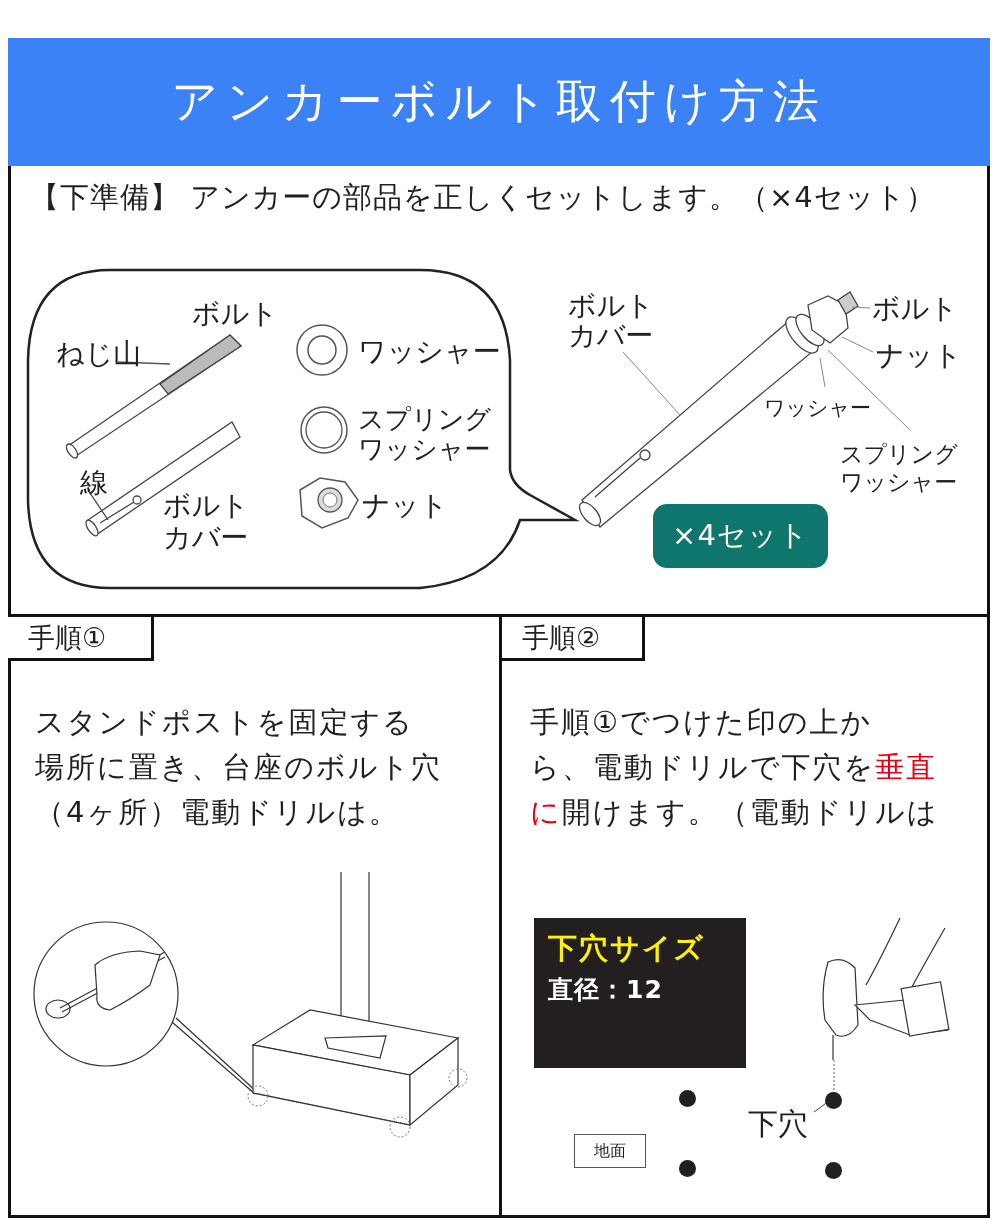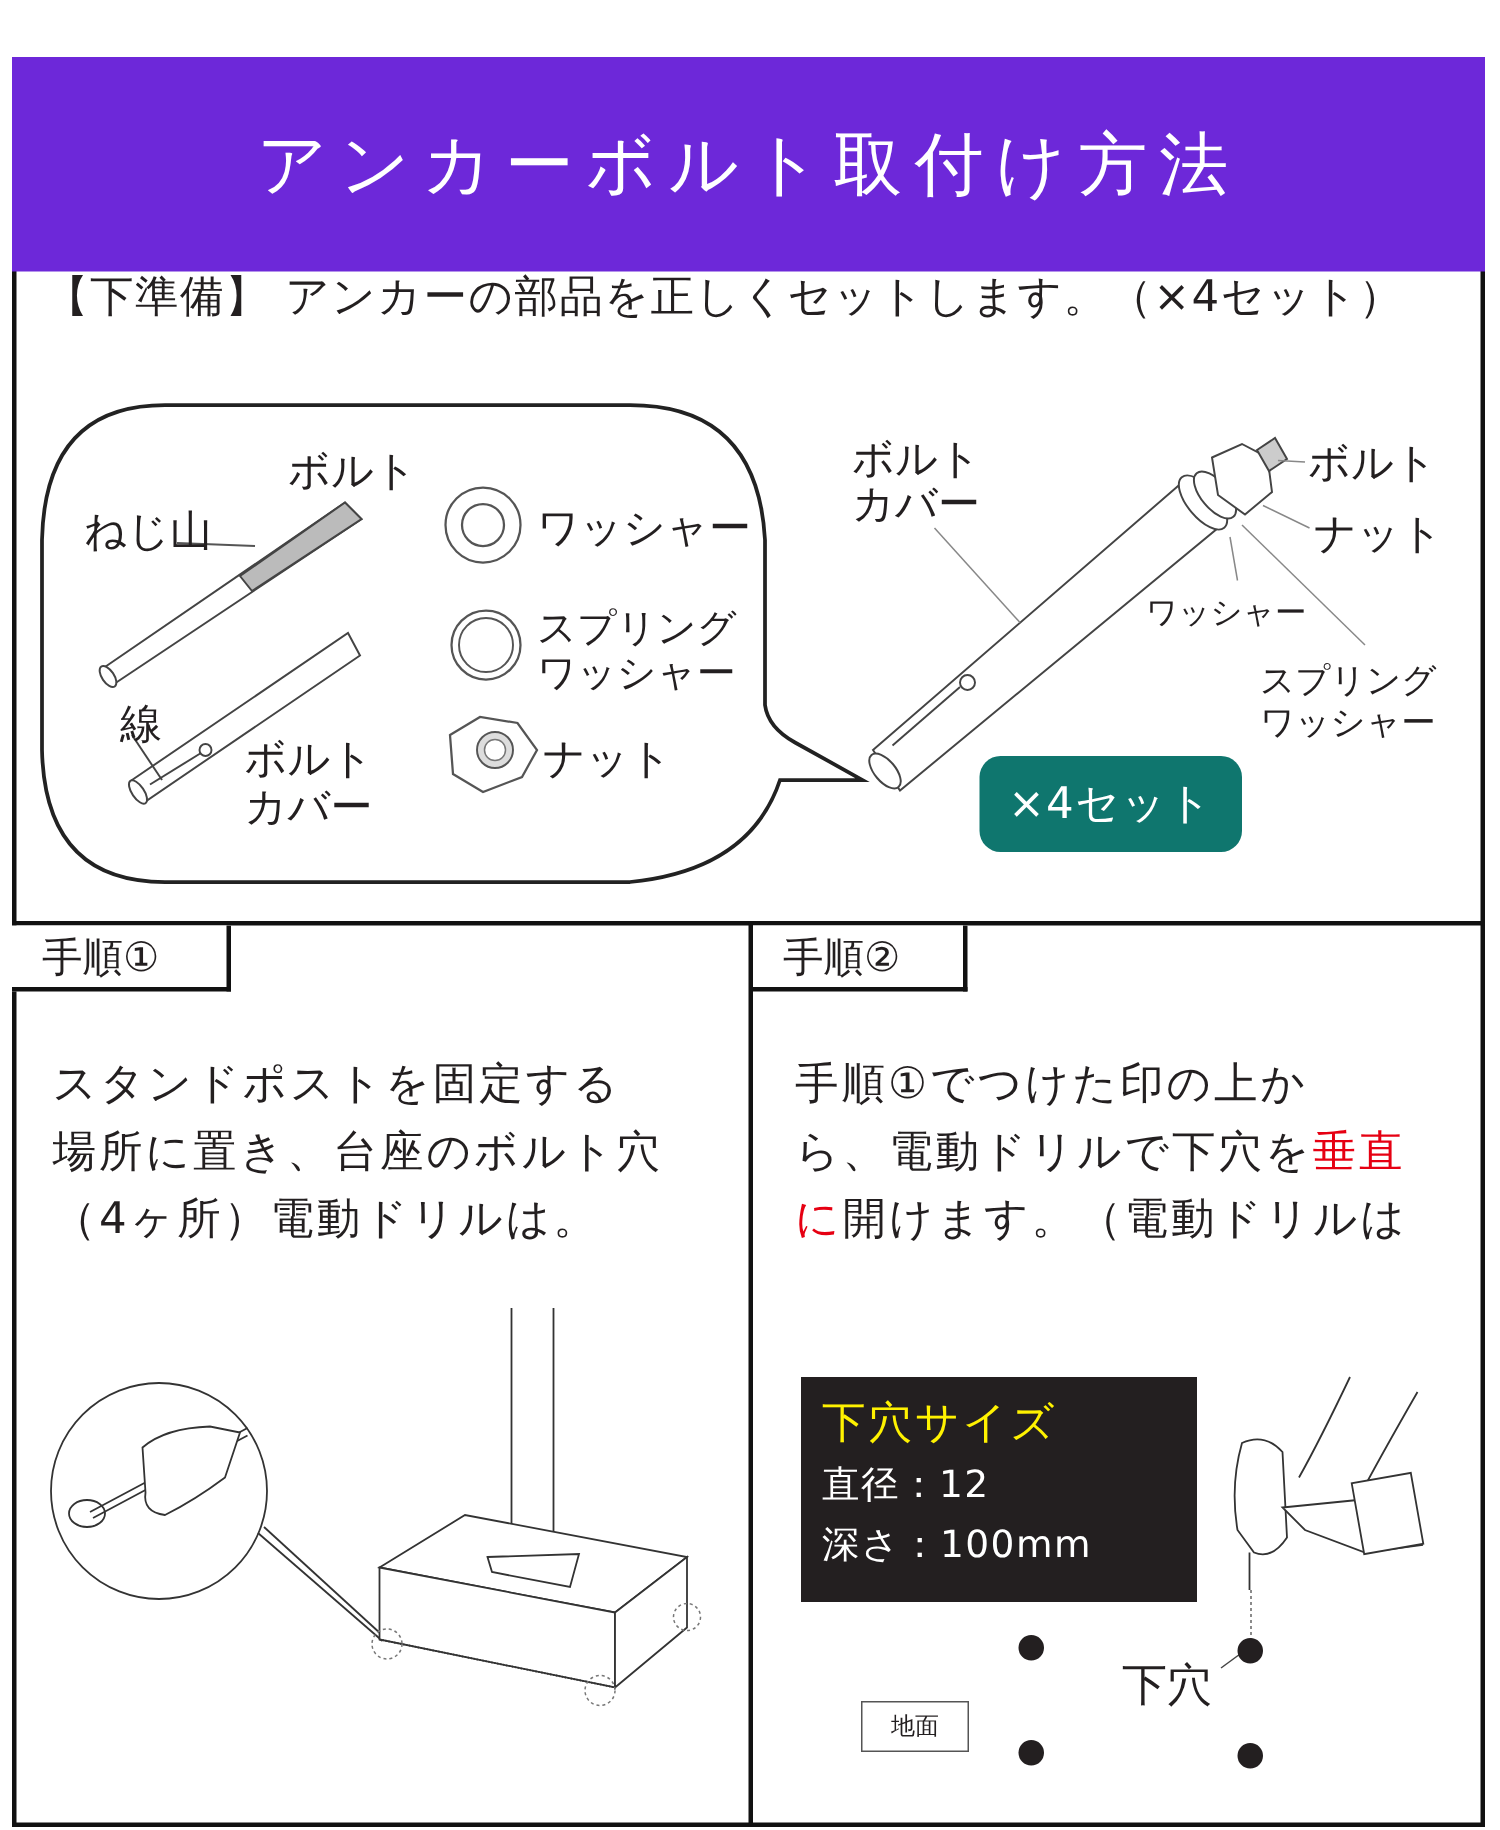--- a/index.html
+++ b/index.html
@@ -1,31 +1,31 @@
 <!DOCTYPE html>
 <html><head>
 <meta charset="utf-8">
 <style>
   html, body { margin:0; padding:0; background:#fff; }
   body { width:1000px; height:1220px; position:relative; overflow:hidden;
          font-family:"DejaVu Sans", "Liberation Sans", sans-serif; color:#231f20; }
   .frame { position:absolute; left:8px; top:38px; width:982px; height:1180px;
            border:3px solid #111; box-sizing:border-box; }
-  .title-bar { position:absolute; left:8px; top:38px; width:982px; height:143px;
-               background:#6d28d9; color:#fff; display:flex; align-items:center; justify-content:center;
+  .title-bar { position:absolute; left:8px; top:38px; width:982px; height:128px;
+               background:#3b82f6; color:#fff; display:flex; align-items:center; justify-content:center;
                font-size:46px; letter-spacing:8px; font-weight:normal; }
   .prep-text { position:absolute; left:30px; top:178px; font-size:29px; letter-spacing:1px; white-space:nowrap; }
   .divider-h { position:absolute; left:8px; top:614px; width:982px; height:3px; background:#111; }
   .divider-v { position:absolute; left:499px; top:614px; width:3px; height:604px; background:#111; }
   .step-tab { position:absolute; height:44px; border:3px solid #111; border-left:none; border-top:none;
               box-sizing:border-box; display:flex; align-items:center; font-size:27px; background:#fff; padding-left:20px; }
   .step-body { position:absolute; font-size:29px; line-height:45px; letter-spacing:2px; }
   .red { color:#e60012;text-align:right; }
-  .size-box { position:absolute; left:534px; top:918px; width:264px; height:150px; background:#231f20; color:#fff;
-              padding:8px 14px; box-sizing:border-box; }
+  .size-box { position:absolute; left:534px; top:918px; width:212px; height:150px; background:#231f20; color:#fff;
+              padding:8px 14px; box-sizing:border-box;font-weight:bold; }
   .size-box .h { color:#fff200; font-size:29px; line-height:44px; letter-spacing:2px; }
   .size-box .l { font-size:25px; line-height:40px; letter-spacing:1px; }
   .badge { position:absolute; left:653px; top:504px; width:175px; height:64px; background:#0f766e; color:#fff;
            border-radius:14px; display:flex; align-items:center; justify-content:center; font-size:29px; letter-spacing:1px; }
   .lbl { position:absolute; font-size:28px; line-height:32px; white-space:nowrap; }
   .lbl-sm { position:absolute; font-size:23px; line-height:28px; white-space:nowrap; }
   .ground { position:absolute; left:574px; top:1134px; width:72px; height:34px; border:1.5px solid #555;
             display:flex; align-items:center; justify-content:center; font-size:16px; box-sizing:border-box; }
   .dot { position:absolute; width:17px; height:17px; border-radius:50%; background:#231f20; }
   svg { position:absolute; overflow:visible; }
@@ -151,21 +151,20 @@
 <div class="step-tab" style="left:502px;top:617px;width:143px">手順②</div>
 <div class="step-body" style="left:530px;top:700px">
   <div>手順①でつけた印の上か</div>
   <div><span>ら、電動ドリルで下穴を</span><span class="red">垂直</span></div>
   <div><span class="red">に</span><span>開けます。（電動ドリルは</span></div>
 </div>
 
 <div class="size-box">
   <div class="h">下穴サイズ</div>
   <div class="l">直径：12</div>
-  <div class="l">深さ：100mm</div>
 </div>
 
 <svg style="left:0;top:0" width="1000" height="1220">
   <g stroke="#333" stroke-width="1.2" fill="#fff">
     <path d="M900,918 Q880,960 866,985 M945,928 Q918,975 905,1000"></path>
     <path d="M828,962 Q843,955 855,968 L858,1025 Q848,1040 836,1035 L825,1020 Q820,990 828,962 Z"></path>
     <path d="M855,1005 L905,1000 L935,985 L948,1030 L910,1035 L870,1020 Z"></path>
     <rect x="905" y="985" width="40" height="48" transform="rotate(-10 925 1009)"></rect>
     <line x1="833" y1="1035" x2="833" y2="1060"></line>
   </g>

